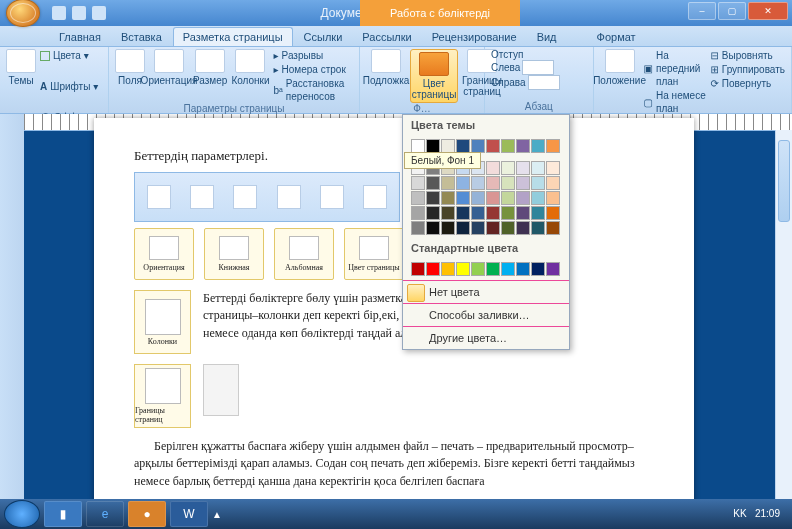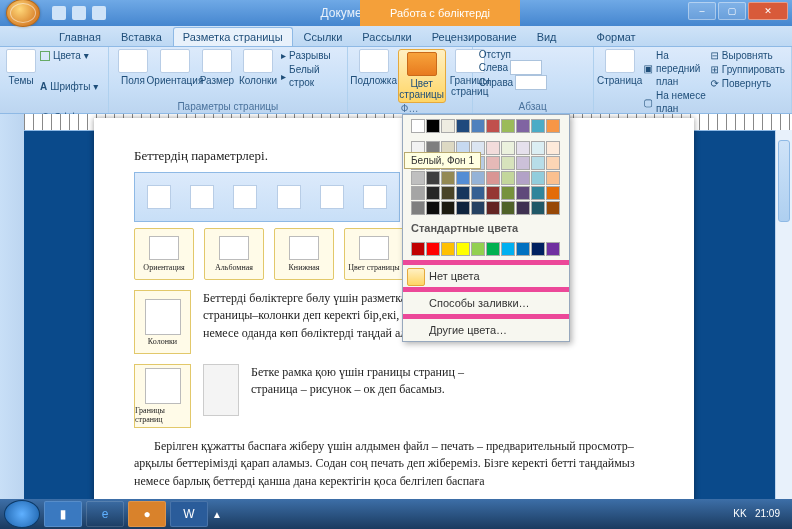--- a/index.html
+++ b/index.html
@@ -47,21 +47,21 @@
 .txtblock{display:flex;gap:12px;margin:10px 0;align-items:flex-start}
 .thumb{width:55px;height:62px;border:1px solid #e2c86a;background:#fffbe8;font-size:8px;display:flex;flex-direction:column;align-items:center;justify-content:center;gap:2px}
 .thumb .pic{width:34px;height:34px;background:#fff;border:1px solid #bbb}
 .para{line-height:1.45}
 
 .color-panel{position:absolute;left:378px;top:0;width:166px;background:#f7f7f0;border:1px solid #97a8bd;box-shadow:2px 2px 6px rgba(0,0,0,.3);z-index:50;font-size:11px;color:#333}
 .color-panel .hdr{padding:4px 8px;font-weight:bold;color:#555}
 .theme-grid{display:grid;grid-template-columns:repeat(10,13px);gap:2px;padding:4px 8px}
 .sq{width:12px;height:12px;border:1px solid #aaa}
 .tooltip{position:absolute;left:380px;top:38px;background:#ffffe1;border:1px solid #b8a96f;padding:2px 6px;font-size:10px;color:#333;z-index:60;white-space:nowrap}
-.panel-item{padding:5px 8px 5px 26px;border-top:5px solid #ec4899;position:relative}
+.panel-item{padding:5px 8px 5px 26px;border-top:1px solid #ec4899;position:relative}
 .panel-item.sel::before{content:"";position:absolute;left:4px;top:3px;width:16px;height:16px;border:1px solid #e5a93d;background:linear-gradient(#fff0c2,#ffd564);border-radius:2px}
 
 .statusbar{height:19px;background:linear-gradient(#dceafb,#bcd5f0);border-top:1px solid #8eb9e5;display:flex;align-items:center;font-size:10px;color:#1f4e79;padding:0 6px;gap:12px}
 .statusbar .right{margin-left:auto;display:flex;align-items:center;gap:6px}
 .viewbtn{width:16px;height:13px;border:1px solid #8eb9e5;background:#fff}
 .zoom-slider{width:80px;height:4px;background:#9cc0e6;position:relative;border-radius:2px}
 .zoom-thumb{width:7px;height:12px;background:#fff;border:1px solid #7aa4d0;position:absolute;left:38px;top:-5px;border-radius:2px}
 
 .taskbar{position:absolute;left:0;right:0;bottom:0;height:30px;background:linear-gradient(#3d6fa8,#1a3a5f);display:flex;align-items:center;padding:0 4px;gap:4px}
 .startbtn{width:34px;height:26px;background:radial-gradient(circle,#5fb0ff,#1a5fa8);border-radius:50%;border:1px solid #0c3a68}
@@ -145,21 +145,22 @@
         <div class="bigbtn">
             <div class="ic"></div>
             <span>Размер</span>
           </div>
         <div class="bigbtn">
             <div class="ic"></div>
             <span>Колонки</span>
           </div>
         <div style="display:flex;flex-direction:column;gap:1px">
           <div class="small-link">▸<span>Разрывы</span></div>
-          <div class="small-link">▸<span>Белый строк</span></div>
+          <div class="small-link">▸<span>Номера строк</span></div>
+          <div class="small-link">bᵃ<span>Расстановка переносов</span></div>
         </div>
       </div>
       <div class="group-label">Параметры страницы</div>
     </div>
 
     <div class="group" style="width:112px">
       <div class="grow">
         <div class="bigbtn">
             <div class="ic"></div>
             <span>Подложка</span>
@@ -190,21 +191,21 @@
             </div>
         </div>
       </div>
       <div class="group-label">Абзац</div>
     </div>
 
     <div class="group" style="flex:1">
       <div class="grow">
         <div class="bigbtn">
             <div class="ic"></div>
-            <span>Страница</span>
+            <span>Положение</span>
           </div>
         <div style="display:flex;flex-direction:column;gap:1px">
           <div class="small-link">▣<span>На передний план</span></div>
           <div class="small-link">▢<span>На немесе план</span></div>
           <div class="small-link">▤<span>Обтекание текстом</span></div>
         </div>
         <div style="display:flex;flex-direction:column;gap:1px">
           <div class="small-link">⊟<span>Выровнять</span></div>
           <div class="small-link">⊞<span>Группировать</span></div>
           <div class="small-link">⟳<span>Повернуть</span></div>
@@ -234,25 +235,25 @@
           <div class="mini"></div>
         </div>
 
         <div class="embed-row2">
           <div class="embed-card">
               <div class="pic"></div>
               <span>Ориентация</span>
             </div>
           <div class="embed-card">
               <div class="pic"></div>
+              <span>Книжная</span>
+            </div>
+          <div class="embed-card">
+              <div class="pic"></div>
               <span>Альбомная</span>
-            </div>
-          <div class="embed-card">
-              <div class="pic"></div>
-              <span>Книжная</span>
             </div>
           <div class="embed-card">
               <div class="pic"></div>
               <span>Цвет страницы</span>
             </div>
         </div>
 
         <div class="txtblock">
           <div class="thumb">
               <div class="pic"></div>
@@ -260,27 +261,27 @@
             </div>
           <div class="para" style="width:250px">Беттерді бөліктерге бөлу үшін разметка страницы–колонки деп  керекті бір,екі, үш немесе оданда көп бөліктерді таңдай аласыз.</div>
         </div>
 
         <div class="txtblock">
           <div class="thumb">
               <div class="pic"></div>
               <span>Границы страниц</span>
             </div>
           <div style="width:34px;height:50px;border:1px solid #ccc;background:#f4f4f4"></div>
-          <div class="para" style="width:250px">Бетке рамка қою үшін границы страниц – страница – рисунок – ок  деп басамыз.</div>
         </div>
 
         <div class="para" style="margin-top:10px;text-indent:20px">Берілген құжатты баспаға жіберу үшін алдымен файл – печать – предварительный  просмотр–арқылы беттерімізді қарап аламыз. Содан соң печать деп жібереміз. Бізге керекті бетті таңдаймыз немесе барлық беттерді қанша дана керектігін қоса белгілеп баспаға</div>
       </div>
 
       <div class="color-panel">
+        <div class="hdr">Цвета темы</div>
         <div class="theme-grid" id="theme-row1">
             <div class="sq" style="background: rgb(255, 255, 255);"></div>
             <div class="sq" style="background: rgb(0, 0, 0);"></div>
             <div class="sq" style="background: rgb(238, 236, 225);"></div>
             <div class="sq" style="background: rgb(31, 73, 125);"></div>
             <div class="sq" style="background: rgb(79, 129, 189);"></div>
             <div class="sq" style="background: rgb(192, 80, 77);"></div>
             <div class="sq" style="background: rgb(155, 187, 89);"></div>
             <div class="sq" style="background: rgb(128, 100, 162);"></div>
             <div class="sq" style="background: rgb(75, 172, 198);"></div>

